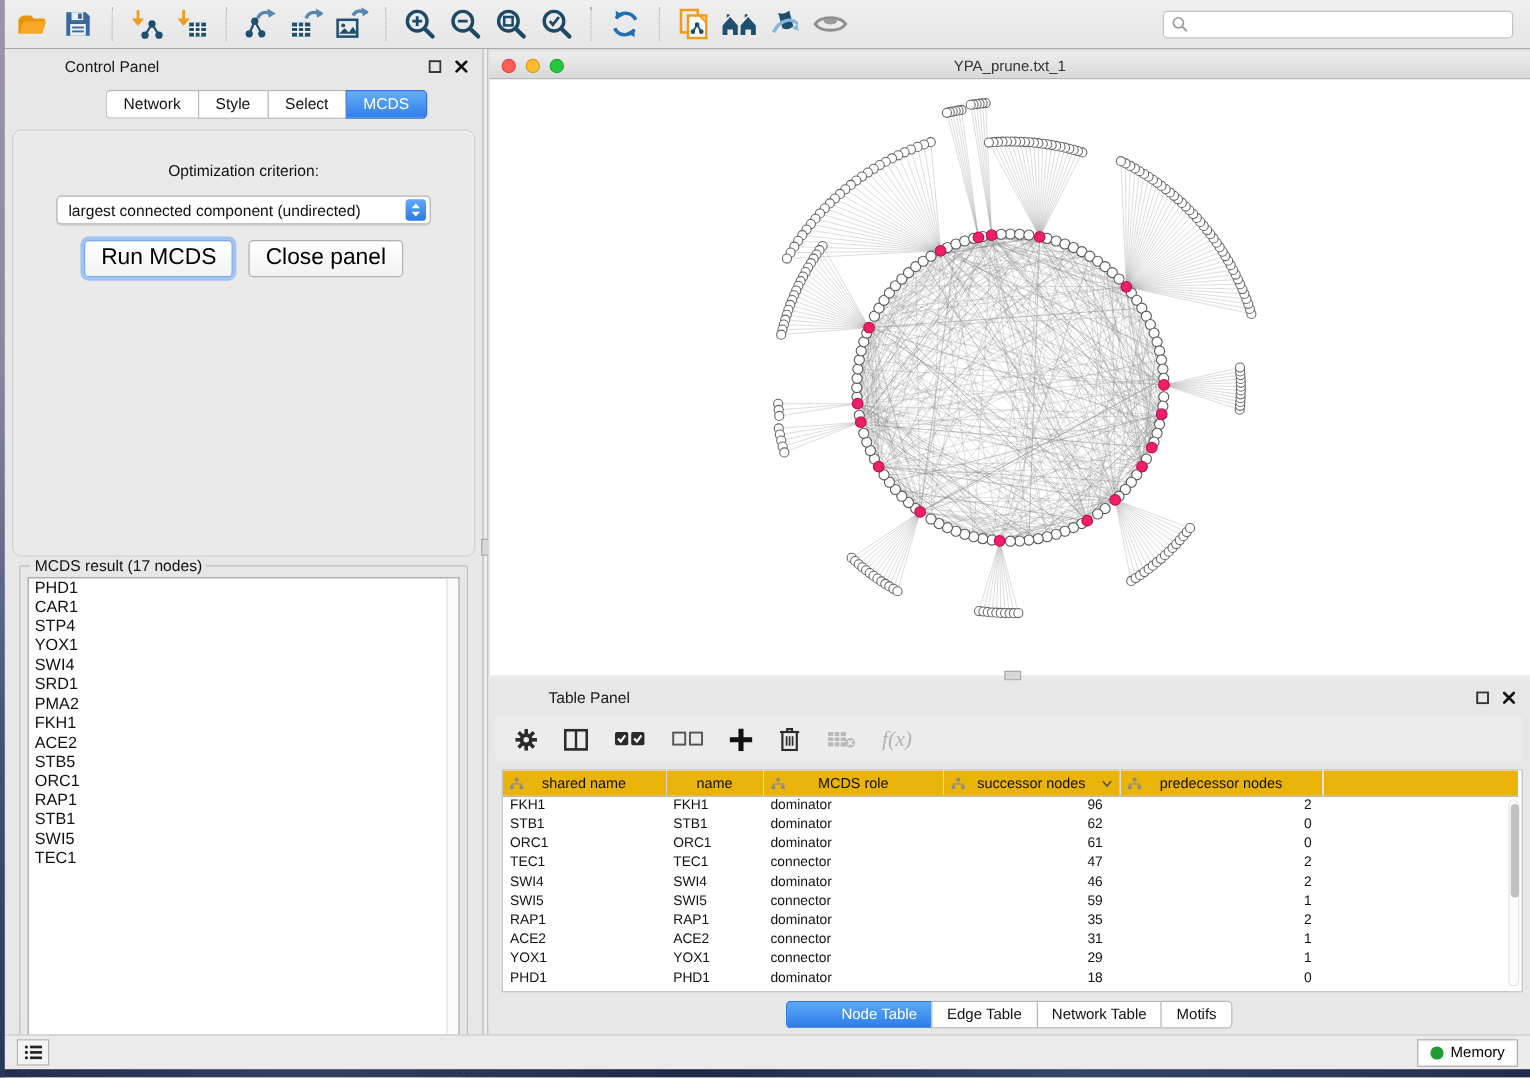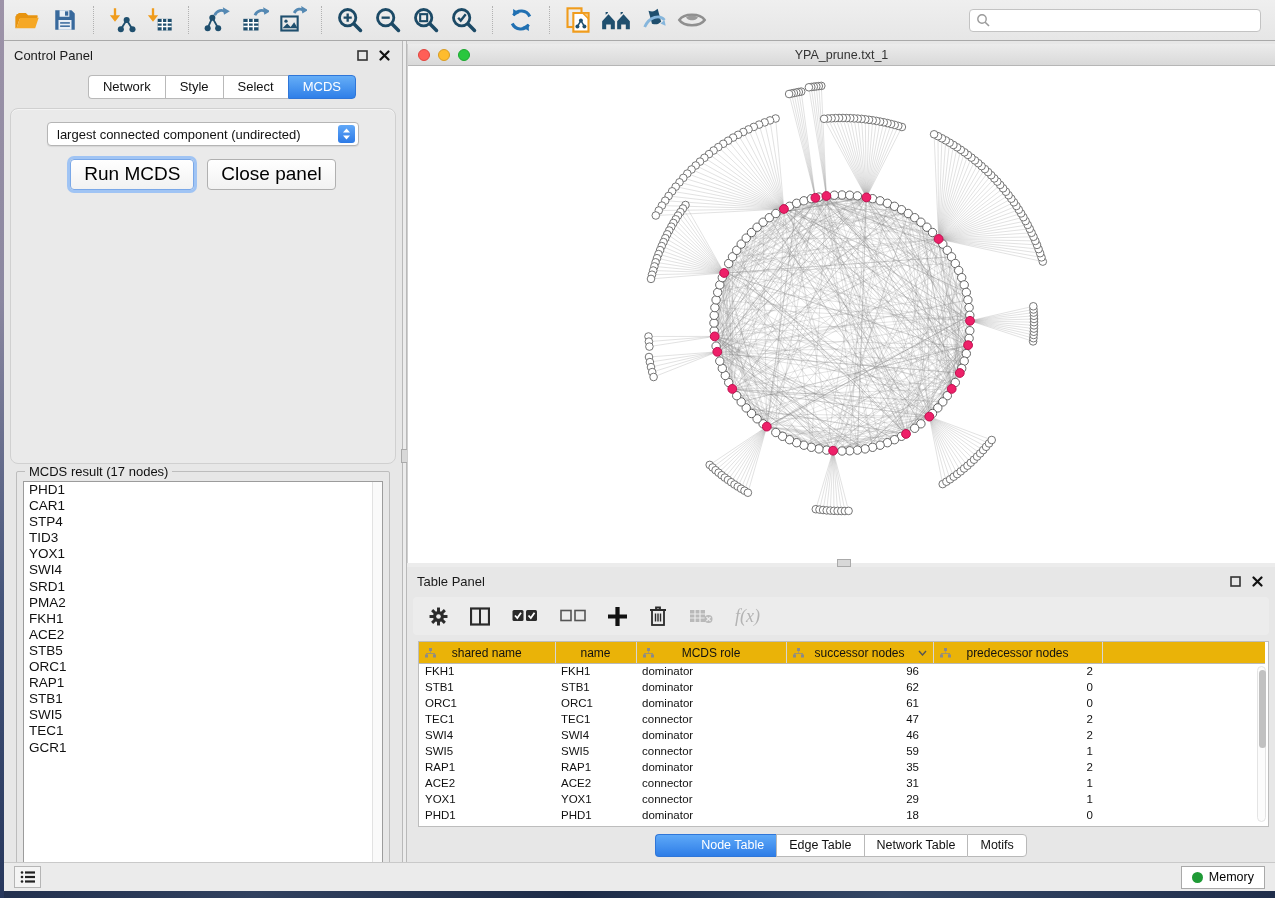--- a/index.html
+++ b/index.html
@@ -19,21 +19,21 @@
   .tbtn { width:38px; height:34px; display:flex; align-items:center; justify-content:center; border-radius:4px; }
   .tbtn svg { display:block; }
   .tsep { width:1px; height:28px; border-left:1px dotted #b2b2b2; margin:0 9px; }
   .tspacer { flex:1; }
   .searchbox { width:292px; height:23px; background:#fff; border:1px solid #c3c3c3; border-radius:4px;
                display:flex; align-items:center; padding:0 6px; margin-right:6px; }
   .searchbox input { border:none; outline:none; flex:1; font-size:12px; font-family:"Liberation Sans",sans-serif; background:transparent; }
 
   
   .control-panel { position:absolute; left:4px; top:41px; width:398px; height:821px; background:#e7e7e7; }
-  .panel-header { height:26px; display:flex; align-items:center; padding:2px 10px 0 10px; }
+  .panel-header { height:26px; display:flex; align-items:center; padding:2px 10px 0 10px;margin-left:40px; }
   .panel-title { font-size:13px; color:#1a1a1a; }
   .panel-header .spacer { flex:1; }
   .float-btn, .close-btn { width:16px; height:16px; display:flex; align-items:center; justify-content:center; margin-left:6px; }
   .ctab-bar { display:flex; justify-content:center; margin-top:8px; }
   .ctab { font-size:13px; padding:3px 14px 4px 14px; background:#fff; border:1px solid #b9b9b9; border-right:none; }
   .ctab:first-child { border-radius:4px 0 0 4px;margin-left:38px; }
   .ctab:last-child  { border-radius:0 4px 4px 0; border-right:1px solid #b9b9b9; }
   .ctab.active { background:linear-gradient(#66aef7,#2f7fe8); color:#fff; border-color:#2f76d8; }
   .mcds-box { margin:9px 6px 0 6px; height:356px; background:#eaeaea; border:1px solid #d0d0d0; border-radius:8px;
               box-shadow:inset 0 1px 0 #f4f4f4; text-align:center; }
@@ -276,20 +276,21 @@
   </div>
 
   <div class="ctab-bar">
       <div class="ctab">Network</div>
       <div class="ctab">Style</div>
       <div class="ctab">Select</div>
       <div class="ctab active">MCDS</div>
     </div>
 
   <div class="mcds-box">
+    <div class="opt-label">Optimization criterion:</div>
     <div class="criterion">
       <span>largest connected component (undirected)</span>
       <span class="cspacer"></span>
       <span class="stepper">
         <svg width="9" height="12" viewBox="0 0 9 12">
             <path d="M4.5 0.5L8 4.5H1z" fill="#fff"></path>
             <path d="M4.5 11.5L1 7.5h7z" fill="#fff"></path>
           </svg>
       </span>
     </div>
@@ -299,34 +300,32 @@
     </div>
   </div>
 
   <div class="mcds-fieldset">
     <span class="mcds-legend">MCDS result (17 nodes)</span>
     <div class="mcds-list">
       <div class="sbtrack"></div>
     <div class="li">PHD1</div>
         <div class="li">CAR1</div>
         <div class="li">STP4</div>
-        <div class="li">TID3</div>
         <div class="li">YOX1</div>
         <div class="li">SWI4</div>
         <div class="li">SRD1</div>
         <div class="li">PMA2</div>
         <div class="li">FKH1</div>
         <div class="li">ACE2</div>
         <div class="li">STB5</div>
         <div class="li">ORC1</div>
         <div class="li">RAP1</div>
         <div class="li">STB1</div>
         <div class="li">SWI5</div>
         <div class="li">TEC1</div>
-        <div class="li">GCR1</div>
       </div>
   </div>
 </div>
 
 <div class="v-split">
     <div class="grip"></div>
   </div>
 
 <div class="network-window">
   <div class="net-titlebar">

